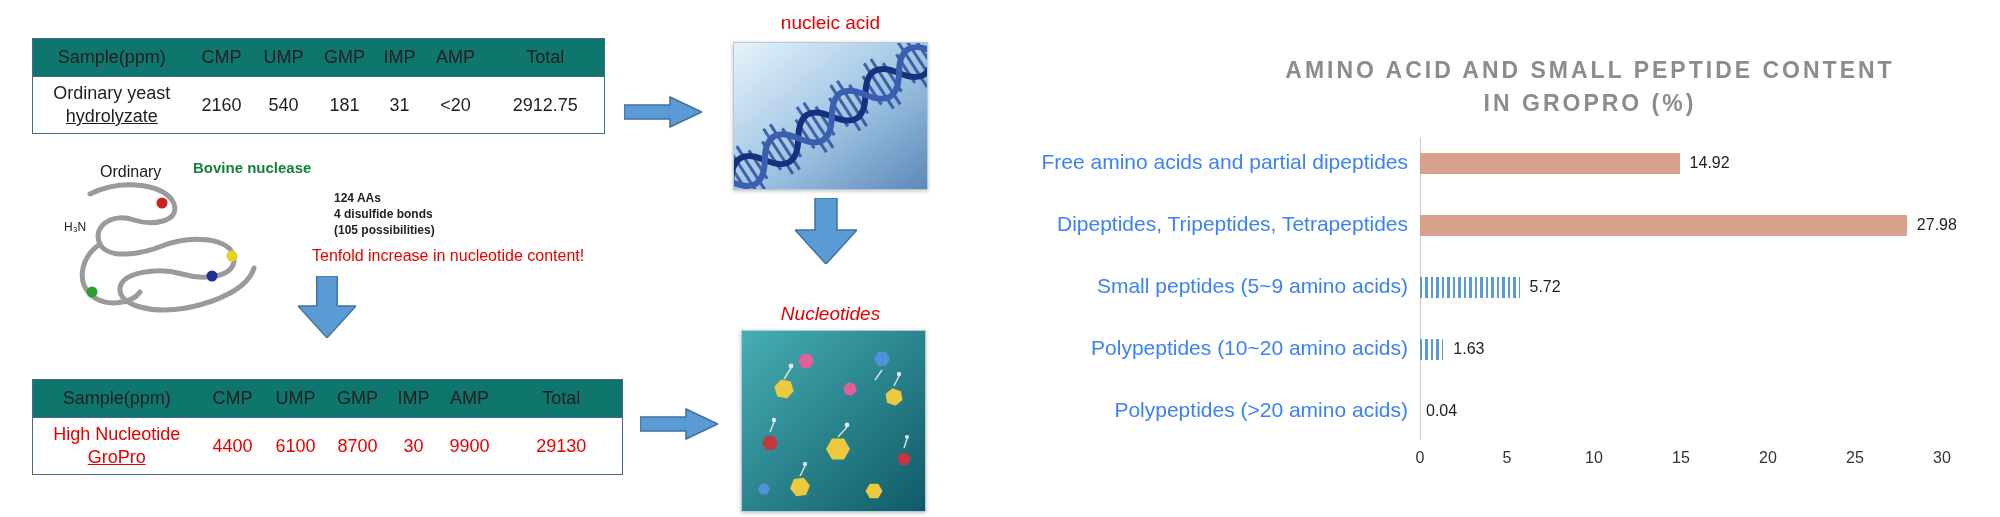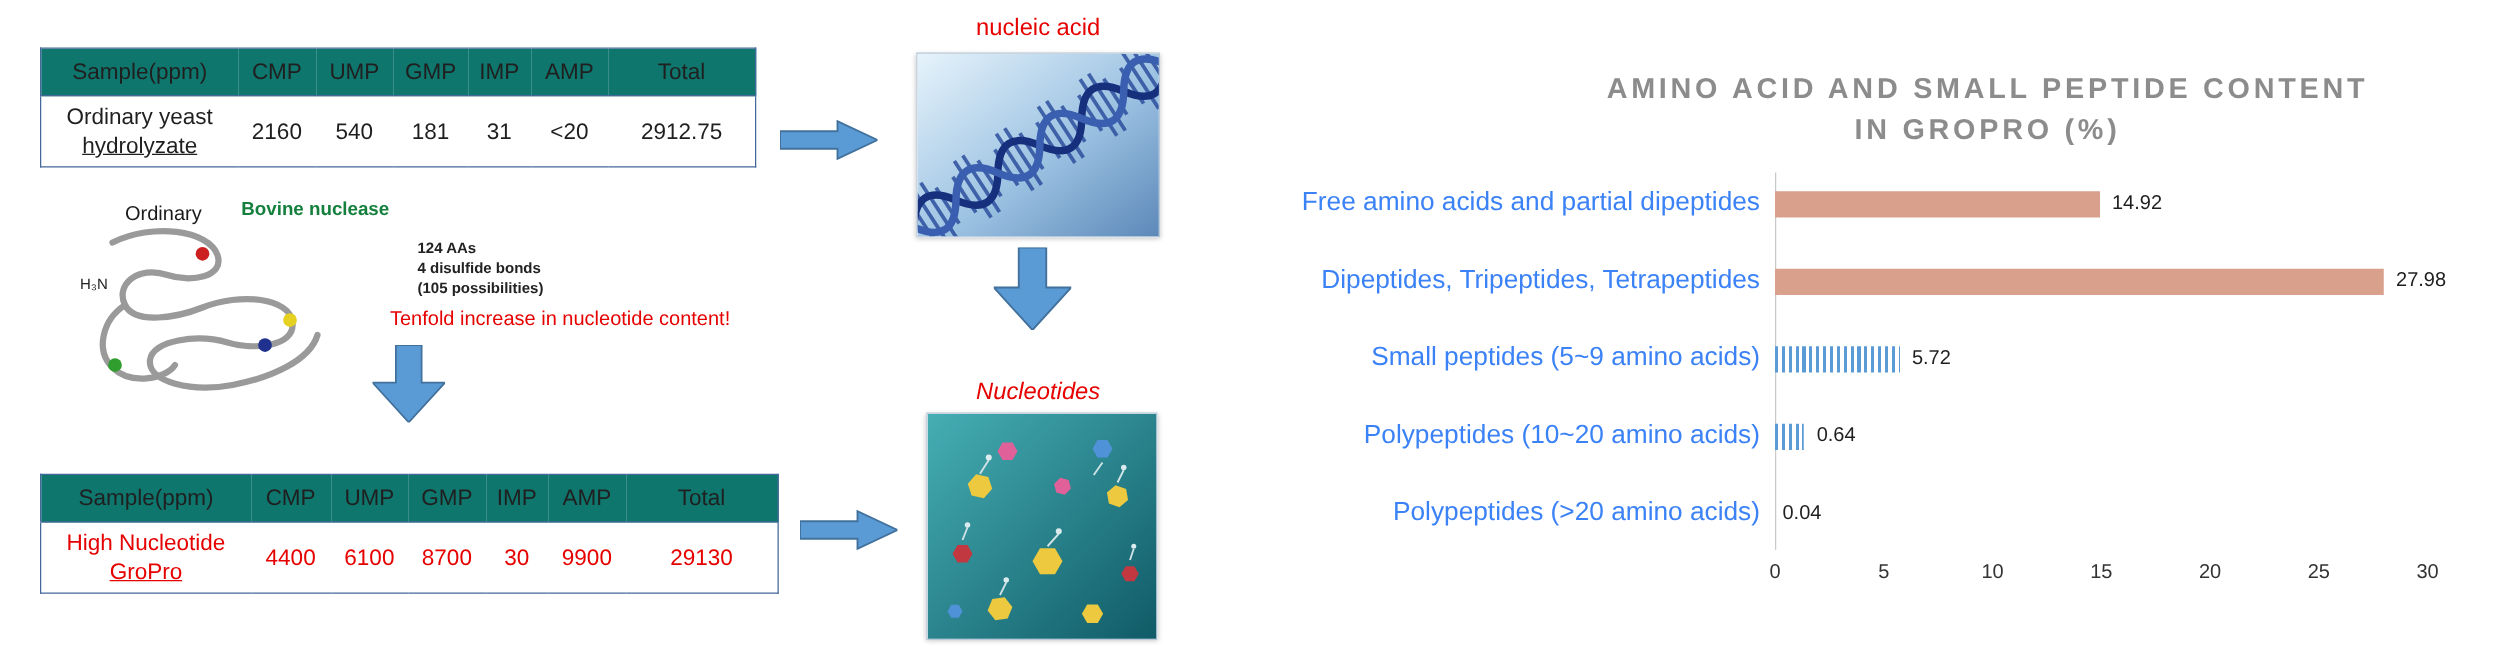--- a/index.html
+++ b/index.html
@@ -209,21 +209,21 @@
       <div class="bar solid-salmon" style="left: 500px; top: 153px; width: 259.608px;"></div>
       <div class="val-label" style="left: 769.608px; top: 154px;">14.92</div>
       <div class="cat-label" style="top: 212px;">Dipeptides, Tripeptides, Tetrapeptides</div>
       <div class="bar solid-salmon" style="left: 500px; top: 215px; width: 486.852px;"></div>
       <div class="val-label" style="left: 996.852px; top: 216px;">27.98</div>
       <div class="cat-label" style="top: 274px;">Small peptides (5~9 amino acids)</div>
       <div class="bar striped-blue" style="left: 500px; top: 277px; width: 99.528px;"></div>
       <div class="val-label" style="left: 609.528px; top: 278px;">5.72</div>
       <div class="cat-label" style="top: 336px;">Polypeptides (10~20 amino acids)</div>
       <div class="bar striped-blue" style="left: 500px; top: 339px; width: 23.316px;"></div>
-      <div class="val-label" style="left: 533.316px; top: 340px;">0.64</div>
+      <div class="val-label" style="left: 533.316px; top: 340px;">1.63</div>
       <div class="cat-label" style="top: 398px;">Polypeptides (&gt;20 amino acids)</div>
       <div class="val-label" style="left: 506px; top: 402px;">0.04</div>
       <div class="tick" style="left: 500px;">0</div>
       <div class="tick" style="left: 587px;">5</div>
       <div class="tick" style="left: 674px;">10</div>
       <div class="tick" style="left: 761px;">15</div>
       <div class="tick" style="left: 848px;">20</div>
       <div class="tick" style="left: 935px;">25</div>
       <div class="tick" style="left: 1022px;">30</div>
     </div>

